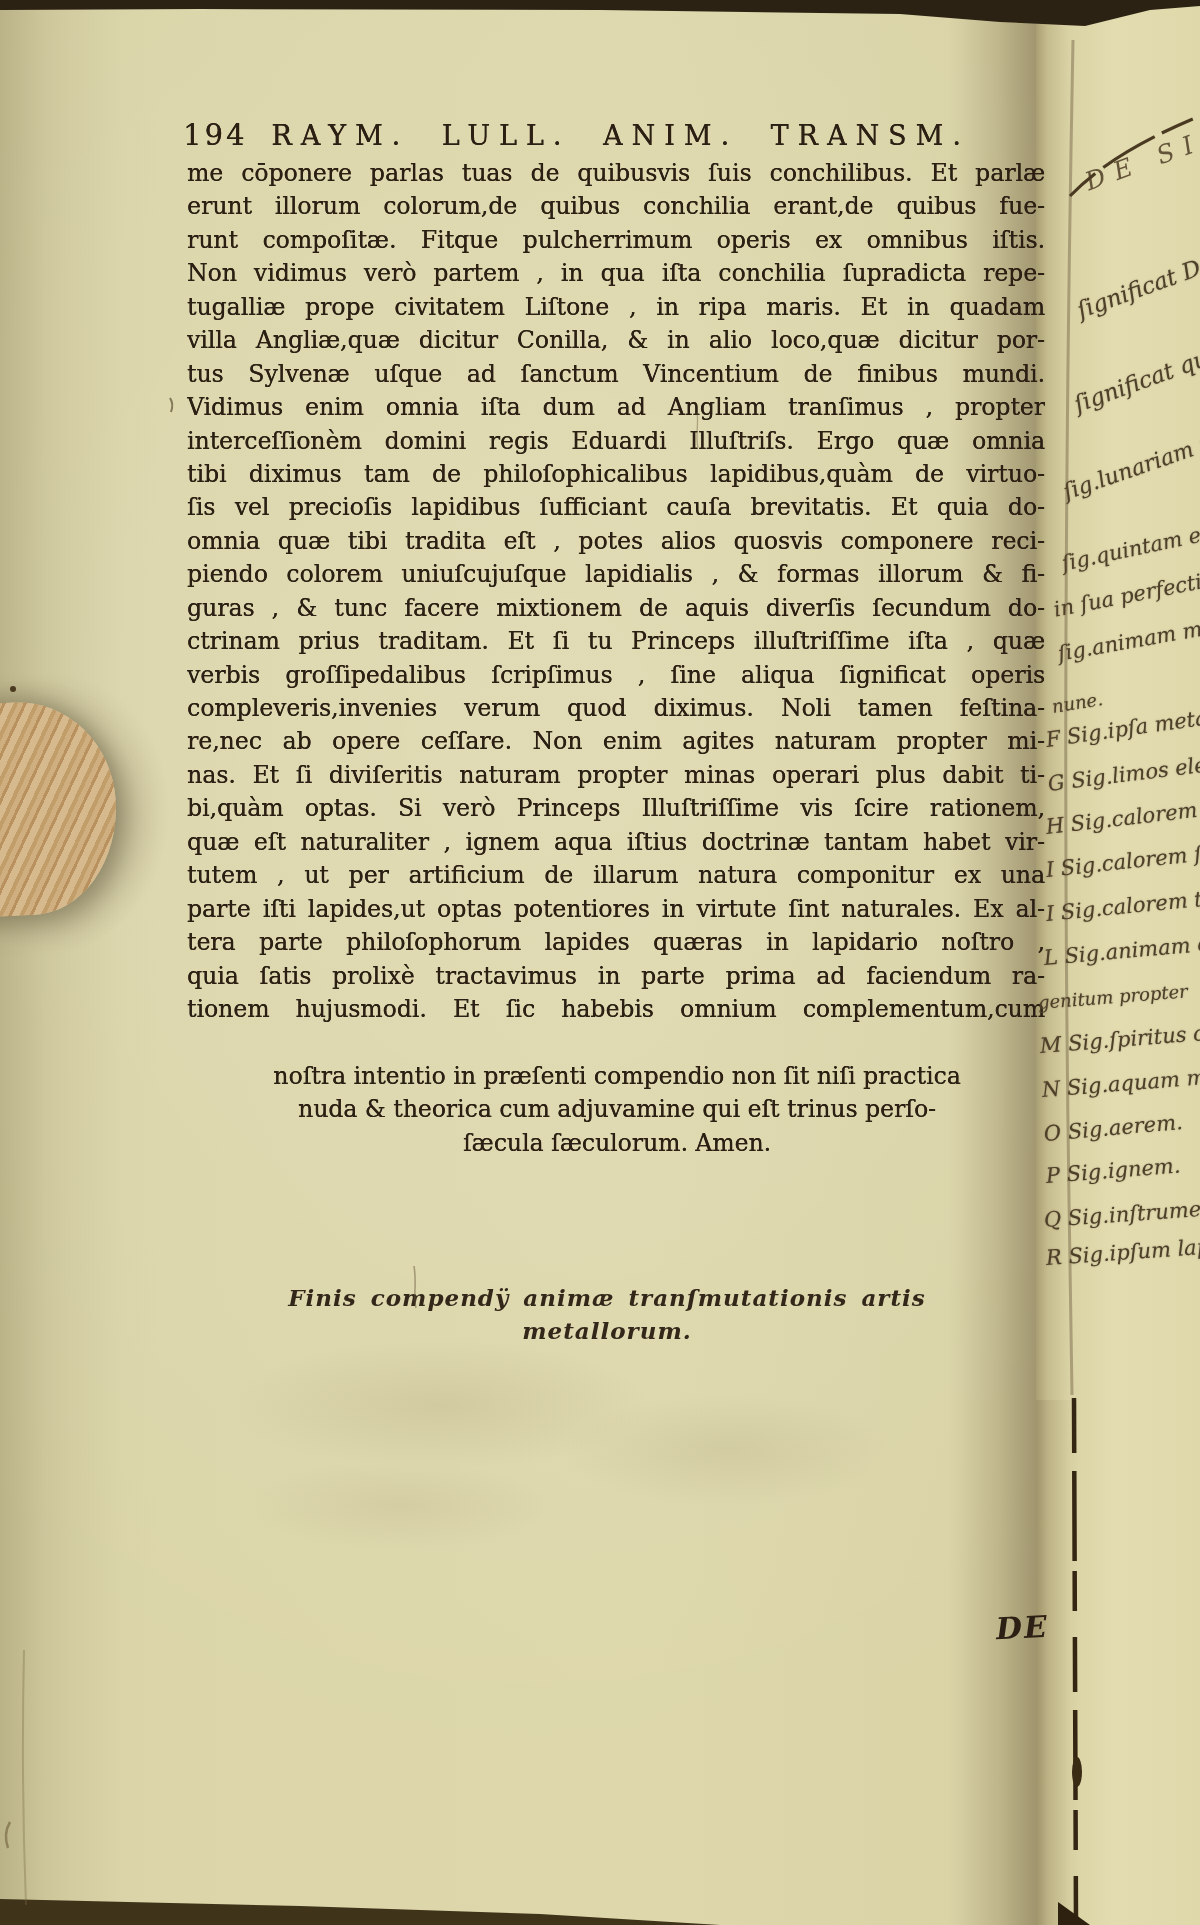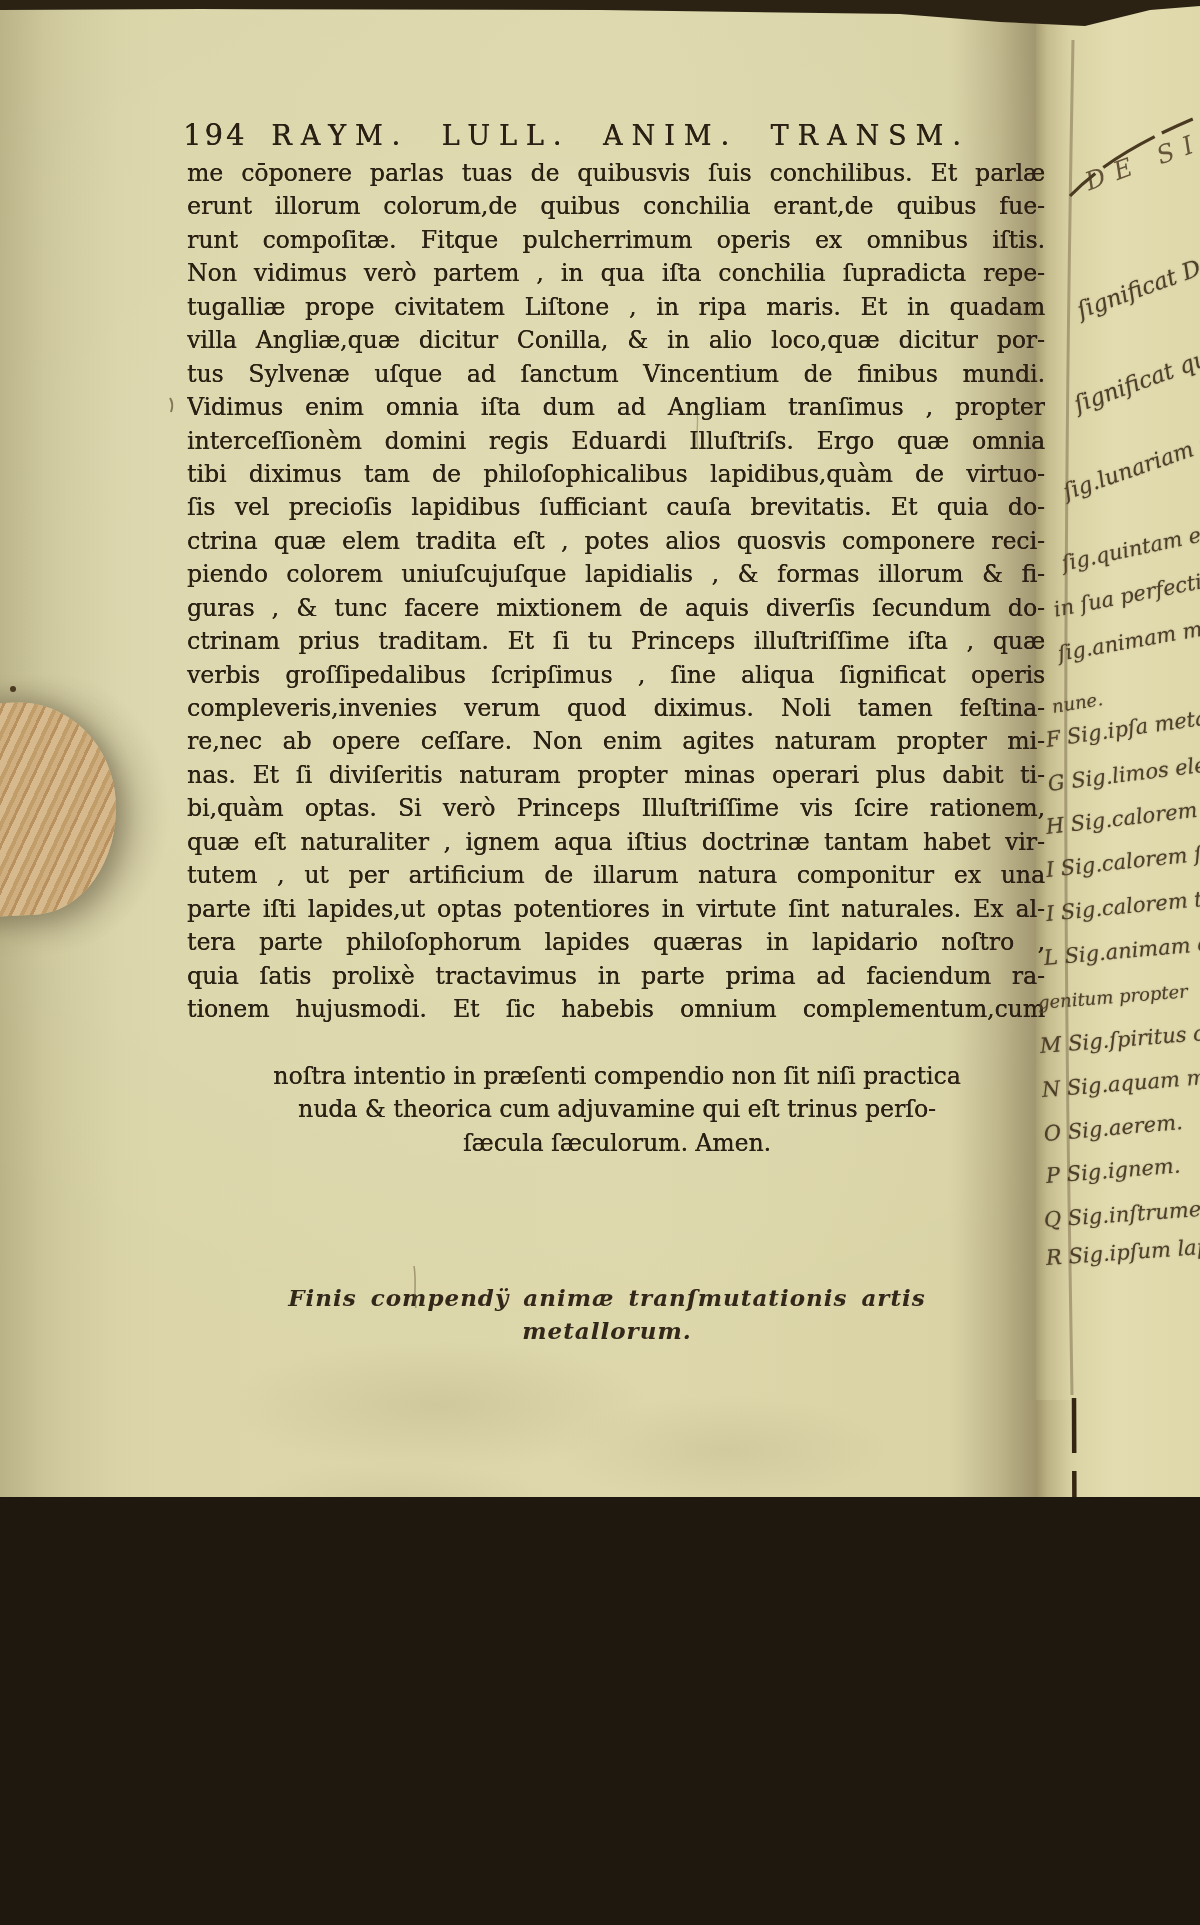--- a/index.html
+++ b/index.html
@@ -1,17 +1,17 @@
 <!DOCTYPE html>
 <html><head>
 <meta charset="utf-8">
 <style>
   html,body { margin:0; padding:0; background:#1e180e; }
   .stage {
-    position:relative; width:1200px; height:1497px; overflow:hidden;
+    position:relative; width:1200px; height:1925px; overflow:hidden;
     font-family:"DejaVu Serif","Liberation Serif",serif;
     background:#0ea5e9;
   }
   
   .left-page {
     position:absolute; inset:0;
     background:
       radial-gradient(120% 90% at 45% 38%, rgba(255,255,255,.13), rgba(255,255,255,0) 62%),
       linear-gradient(90deg, #cdc79a 0px, #d7d1a5 70px, #dbd5a9 160px, #ddd7ab 640px, #d9d3a6 960px, #cac293 1036px);
   }
@@ -85,21 +85,21 @@
       <div class="body-line">erunt illorum colorum,de quibus conchilia erant,de quibus fue-</div>
       <div class="body-line">runt compoſitæ. Fitque pulcherrimum operis ex omnibus iſtis.</div>
       <div class="body-line">Non vidimus verò partem , in qua iſta conchilia ſupradicta repe-</div>
       <div class="body-line">tugalliæ prope civitatem Liſtone , in ripa maris. Et in quadam</div>
       <div class="body-line">villa Angliæ,quæ dicitur Conilla, &amp; in alio loco,quæ dicitur por-</div>
       <div class="body-line">tus Sylvenæ uſque ad ſanctum Vincentium de finibus mundi.</div>
       <div class="body-line">Vidimus enim omnia iſta dum ad Angliam tranſimus , propter</div>
       <div class="body-line">interceſſionèm domini regis Eduardi Illuſtriſs. Ergo quæ omnia</div>
       <div class="body-line">tibi diximus tam de philoſophicalibus lapidibus,quàm de virtuo-</div>
       <div class="body-line">ſis vel precioſis lapidibus ſufficiant cauſa brevitatis. Et quia do-</div>
-      <div class="body-line">ctrina quæ elem tradita eſt , potes alios quosvis componere reci-</div>
+      <div class="body-line">omnia quæ tibi tradita eſt , potes alios quosvis componere reci-</div>
       <div class="body-line">piendo colorem uniuſcujuſque lapidialis , &amp; formas illorum &amp; fi-</div>
       <div class="body-line">guras , &amp; tunc facere mixtionem de aquis diverſis ſecundum do-</div>
       <div class="body-line">ctrinam prius traditam. Et ſi tu Princeps illuſtriſſime iſta , quæ</div>
       <div class="body-line">verbis groſſipedalibus ſcripſimus , ſine aliqua ſignificat operis</div>
       <div class="body-line">compleveris,invenies verum quod diximus. Noli tamen feſtina-</div>
       <div class="body-line">re,nec ab opere ceſſare. Non enim agites naturam propter mi-</div>
       <div class="body-line">nas. Et ſi diviſeritis naturam propter minas operari plus dabit ti-</div>
       <div class="body-line">bi,quàm optas. Si verò Princeps Illuſtriſſime vis ſcire rationem,</div>
       <div class="body-line">quæ eſt naturaliter , ignem aqua iſtius doctrinæ tantam habet vir-</div>
       <div class="body-line">tutem , ut per artificium de illarum natura componitur ex una</div>

